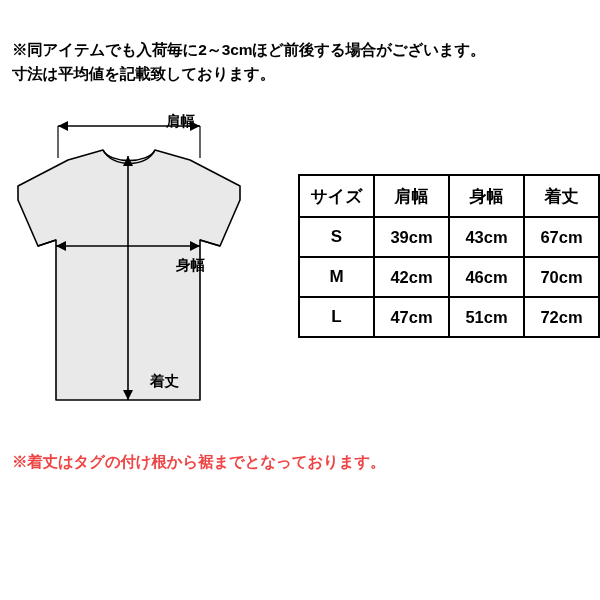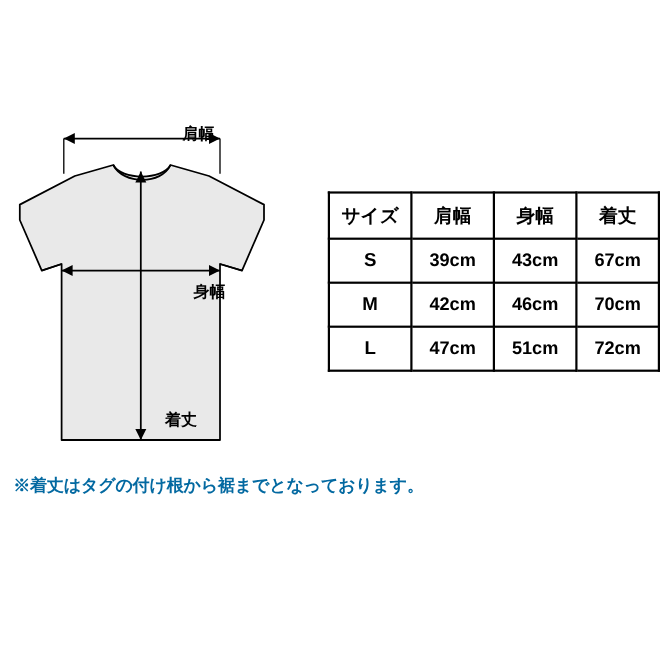--- a/index.html
+++ b/index.html
@@ -33,27 +33,27 @@
     letter-spacing: -0.2px;
     font-weight: 700;
     color: #000;
   }
   .note-top .line2 { display: block; }
 
   
   .note-bottom {
     position: absolute;
     left: 12px;
-    top: 430px;
+    top: 450px;
     width: 580px;
     font-size: 15.5px;
     line-height: 1.55;
     letter-spacing: -0.2px;
     font-weight: 700;
-    color: #0369a1;
+    color: #ef4444;
   }
 
   
   .diagram {
     position: absolute;
     left: 8px;
     top: 108px;
     width: 280px;
     height: 310px;
   }
@@ -103,20 +103,22 @@
   .col-b { width: 73px; }
   .col-c { width: 73px; }
   .size-table td.size-cell { font-size: 17px; }
 </style>
 </head>
 <body>
 
 <div class="page">
 
   <div class="note-top">
+    <span>※同アイテムでも入荷毎に2～3cmほど前後する場合がございます。</span>
+    <span class="line2">寸法は平均値を記載致しております。</span>
   </div>
 
   <div class="diagram">
     <svg class="shirt-svg" width="280" height="310" viewBox="0 0 280 310">
 
       <g>
         <path d="M95 42 L60 52 L10 78 L10 92 L30 138 L48 132 L48 292 L192 292 L192 132 L212 138 L232 92 L232 78 L182 52 L147 42
                  C140 56 102 56 95 42 Z" fill="#e9e9e9" stroke="#000000" stroke-width="1.6" stroke-linejoin="round"></path>
 
         <path d="M95 42 C104 60 139 60 147 42" fill="none" stroke="#000000" stroke-width="1.6"></path>

